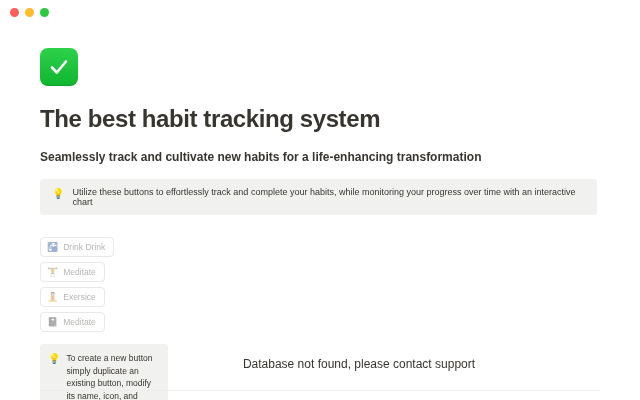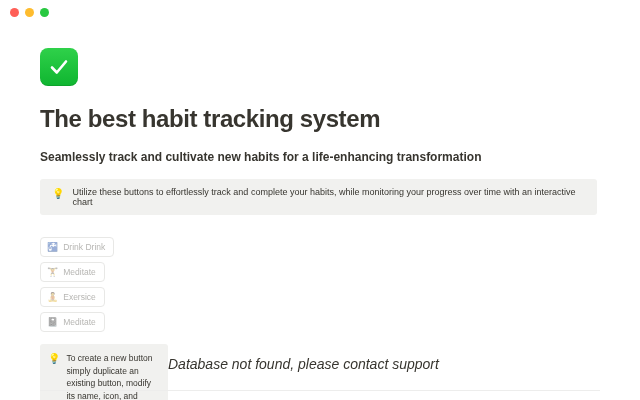--- a/index.html
+++ b/index.html
@@ -144,26 +144,26 @@
     align-items: flex-start;
     gap: 6px;
   }
   .tip-text {
     font-size: 8.5px;
     line-height: 12.5px;
     color: #37352f;
   }
   .db-error {
     flex: 1;
-    font-size: 14px;
+    text-align: center;
+    font-size: 12px;
     line-height: 13px;
     color: #37352f;
     padding-top: 14px;
     padding-right: 50px;
-    font-style: italic;
   }
 
   .divider {
     position: absolute;
     left: 40px;
     right: 40px;
     top: 390px;
     height: 1px;
     background: #ededec;
   }

